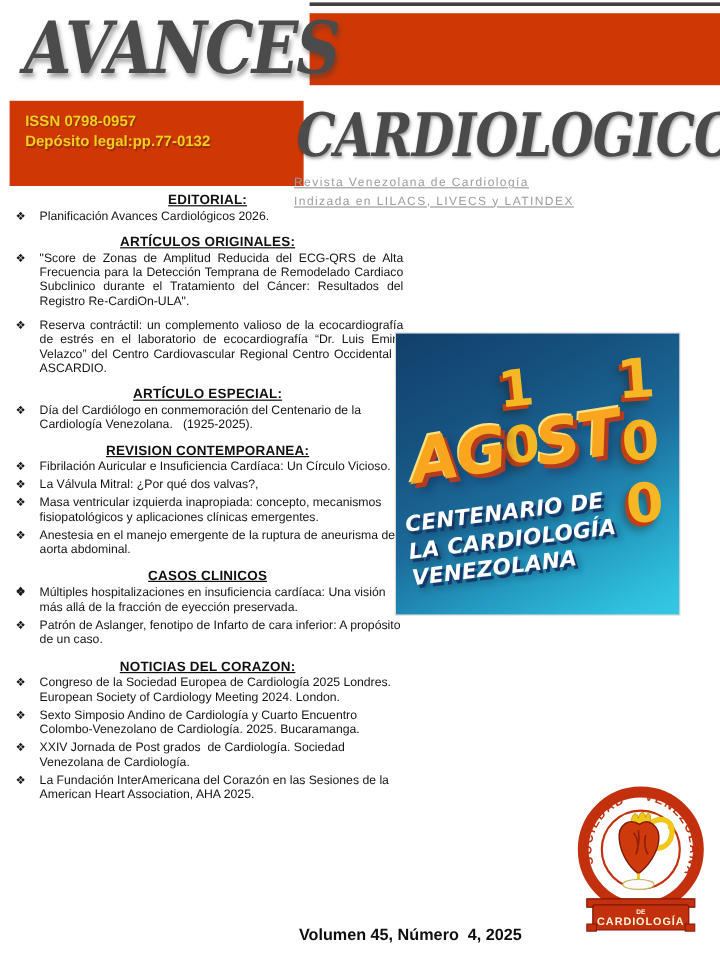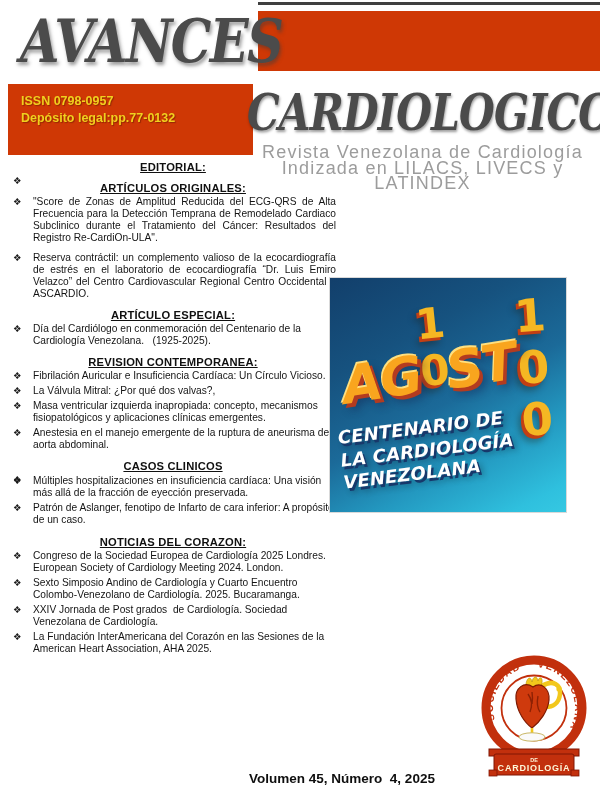--- a/index.html
+++ b/index.html
@@ -18,23 +18,23 @@
   .issn-band{position:absolute;left:8px;top:84px;width:245px;height:71px;
              background:var(--accent-red,#cf3805);padding:9px 0 0 13px;box-sizing:border-box;}
   .issn{font-weight:700;font-size:12.5px;line-height:16.5px;color:var(--issn-yellow,#f0d01e);
         text-shadow:1px 1px 1px rgba(80,20,0,.45);}
   .cardiologicos{position:absolute;left:247px;top:76px;width:353px;height:72px;margin:0;
            display:flex;align-items:center;
            font-family:"DejaVu Serif",serif;font-style:italic;font-weight:900;
            font-size:50px;letter-spacing:-1px;color:var(--masthead-gray,#4b4b4b);
            transform:scaleX(.82);transform-origin:left center;
            text-shadow:1px 2px 3px rgba(0,0,0,.4);}
-  .subtitle{position:absolute;left:245px;top:145px;width:355px;text-align:center;
-            font-size:18px;line-height:15.5px;letter-spacing:1.2px;
-            color:var(--subtitle-gray,#9c9c9c);}
+  .subtitle{position:absolute;left:245px;top:145px;width:355px;
+            font-size:10px;line-height:15.5px;letter-spacing:1.2px;
+            color:var(--subtitle-gray,#9c9c9c);text-decoration:underline;}
 
   
   .toc{position:absolute;left:10px;top:161px;width:326px;font-size:10.2px;line-height:12px;}
   .toc-header{margin:0 0 2px 0;font-size:11.2px;font-weight:700;text-decoration:underline;
               letter-spacing:.2px;color:#101010;text-align:center;}
   .toc-section{margin-bottom:9px;}
   .toc-section:last-child{margin-top:10px;}
   .toc-item{position:relative;padding-left:23px;margin-bottom:3px;white-space:pre-wrap;}
   .toc-item.justify{text-align:justify;margin-bottom:8px;}
   .bullet{position:absolute;left:3px;top:0;font-size:9.5px;color:#1a1a1a;}
@@ -83,21 +83,21 @@
   <h1 class="cardiologicos">CARDIOLOGICOS</h1>
 
   <div class="subtitle">
     <div>Revista Venezolana de Cardiología</div>
     <div>Indizada en LILACS, LIVECS y LATINDEX</div>
   </div>
 
   <nav class="toc">
       <section class="toc-section">
         <h2 class="toc-header">EDITORIAL:</h2>
-        <div class="toc-item"><span class="bullet">❖</span></div>
+        <div class="toc-item"><span class="bullet">❖</span><span class="item-text">Planificación Avances Cardiológicos 2026.</span></div>
       </section>
       <section class="toc-section">
         <h2 class="toc-header">ARTÍCULOS ORIGINALES:</h2>
         <div class="toc-item justify"><span class="bullet">❖</span><span class="item-text">"Score de Zonas de Amplitud Reducida del ECG-QRS de Alta Frecuencia para la Detección Temprana de Remodelado Cardiaco Subclinico durante el Tratamiento del Cáncer: Resultados del Registro Re-CardiOn-ULA".</span></div>
         <div class="toc-item justify"><span class="bullet">❖</span><span class="item-text">Reserva contráctil: un complemento valioso de la ecocardiografía de estrés en el laboratorio de ecocardiografía “Dr. Luis Emiro Velazco” del Centro Cardiovascular Regional Centro Occidental – ASCARDIO.</span></div>
       </section>
       <section class="toc-section">
         <h2 class="toc-header">ARTÍCULO ESPECIAL:</h2>
         <div class="toc-item"><span class="bullet">❖</span><span class="item-text">Día del Cardiólogo en conmemoración del Centenario de la Cardiología Venezolana.   (1925-2025).</span></div>
       </section>

